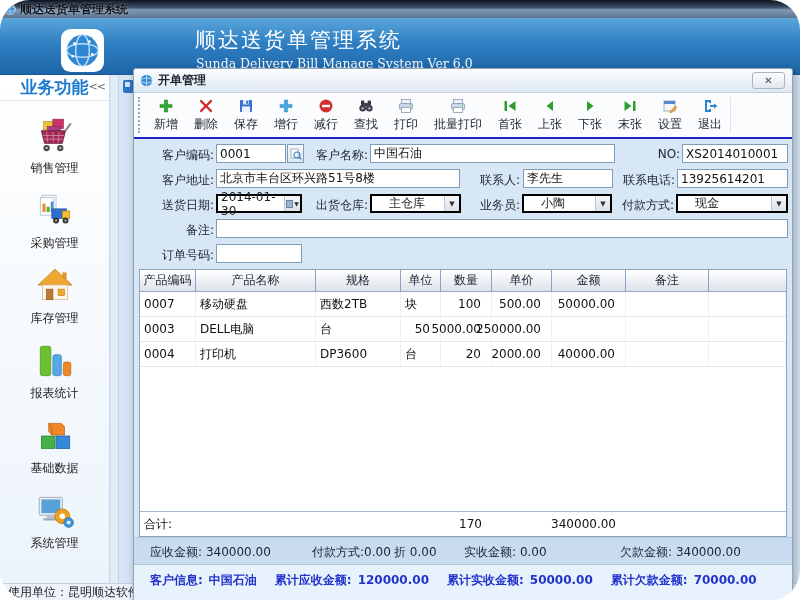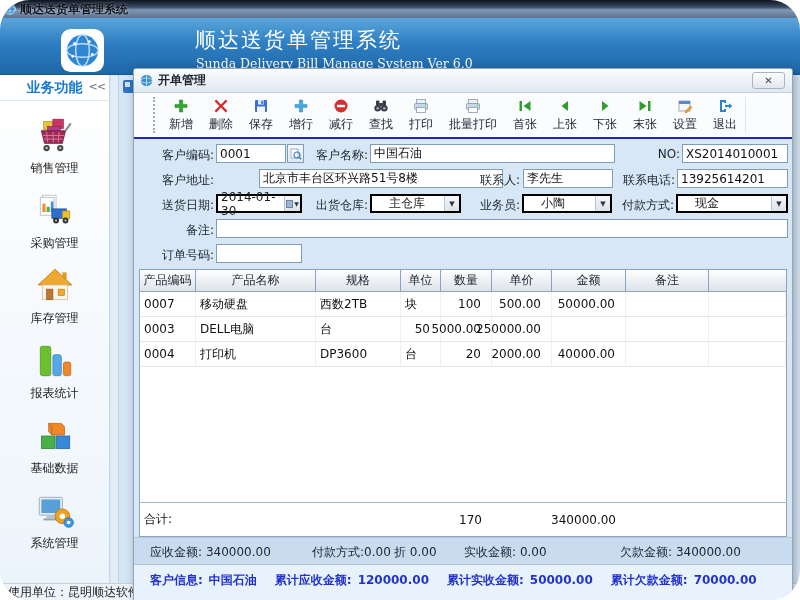--- a/index.html
+++ b/index.html
@@ -18,21 +18,21 @@
     border-bottom:1px solid #155a96; }
   .logo { position:absolute; left:60px; top:10px; width:45px; height:45px; }
   .app-title { position:absolute; left:195px; top:8px; color:#fff; font-size:21px; letter-spacing:2px; }
   .app-subtitle { position:absolute; left:196px; top:38px; color:#f2f8fd; font-size:12.5px; font-family:"DejaVu Serif","Liberation Serif",serif; }
 
   
   .sidebar { position:absolute; left:0; top:75px; width:110px; bottom:17px;
     background:linear-gradient(180deg,#ffffff,#ecf4fb); border-right:1px solid #c9d8e7; z-index:1; }
   .sb-head { height:26px; display:flex; align-items:center; justify-content:center; position:relative;
     border-bottom:1px solid #dde8f2; }
-  .sb-head-label { color:#1b7ad0; font-size:14px; font-weight:bold;font-family:Liberation Mono, monospace; }
+  .sb-head-label { color:#1b7ad0; font-size:17px; font-weight:bold;font-family:Liberation Mono, monospace; }
   .sb-collapse { position:absolute; right:4px; top:5px; color:#667; font-size:11px; cursor:pointer; letter-spacing:-1px; }
   .sb-items { display:flex; flex-direction:column; align-items:center; padding-top:8px; }
   .sb-item { display:flex; flex-direction:column; align-items:center; width:100%; padding:6px 0 7px; cursor:pointer; }
   .sb-item svg { width:42px; height:42px; }
   .sb-item-label { margin-top:3px; color:#222; }
 
   .splitter { position:absolute; left:111px; top:75px; width:8px; bottom:17px;
     background:#e2edf8; border-right:1px solid #c4d4e4; z-index:1; }
 
   .mdi-icon { position:absolute; left:123px; top:80px; width:13px; height:13px; background:#2f74c0;
@@ -48,21 +48,21 @@
     background:#d8e7f6; border:1px solid #92a4b8; border-radius:3px 3px 0 0; box-shadow:2px 3px 10px rgba(0,0,0,.3);
     display:flex; flex-direction:column; }
   .dlg-titlebar { height:24px; background:linear-gradient(180deg,#fbfdfe,#dfe8f1);
     border-bottom:1px solid #c4d0dc; border-radius:2px 2px 0 0; display:flex; align-items:center; padding-left:6px; gap:5px; position:relative; }
   .dlg-title { font-weight:bold; color:#1c2430; }
   .dlg-close { position:absolute; right:7px; top:3px; width:33px; height:17px;
     background:linear-gradient(180deg,#fdfdfd,#e2e7ee); border:1px solid #aab4c2; border-radius:3px;
     color:#3c4656; font-size:10px; display:flex; align-items:center; justify-content:center; cursor:pointer; }
 
   
-  .toolbar { height:44px; background:#fbfcfe; display:flex; align-items:stretch; padding-left:19px; }
+  .toolbar { height:44px; background:#fbfcfe; display:flex; align-items:stretch; padding-left:4px; }
   .grip { width:5px; margin:4px 3px 4px 0; border-left:2px dotted #9aaabc; }
   .tbtn { display:flex; flex-direction:column; align-items:center; justify-content:center; gap:2px;
     padding:0 8px; cursor:pointer; }
   .tbtn svg { width:16px; height:16px; }
   .tbtn .tlabel { color:#1c2430; }
   .tb-end { border-right:1px solid #dfe5ec; margin:4px 0; }
   .blue-line { height:2px; background:#2323c8; }
 
   
   .formarea { height:130px; padding-top:5px; position:relative; background:#d8e7f6; }
@@ -77,21 +77,21 @@
     font-size:7px; color:#333; background:linear-gradient(180deg,#f4f6f9,#dde3ea); border-left:1px solid #b9c6d4; }
   .lookup-btn { position:absolute; top:0; width:17px; height:19px; border:1px solid #7f9db9;
     background:linear-gradient(180deg,#f6f9fc,#dfe8f0); display:flex; align-items:center; justify-content:center; cursor:pointer; }
   .lookup-btn svg { width:12px; height:12px; }
 
   
   .r1-l1{left:6px;width:74px;} .r1-f1{left:82px;width:70px;}
   .r1-lk{left:153px;} .r1-l2{left:166px;width:68px;} .r1-f2{left:236px;width:245px;}
   .r1-l3{left:500px;width:46px;} .r1-f3{left:548px;width:106px;}
   
-  .r2-l1{left:6px;width:74px;} .r2-f1{left:82px;width:244px;margin-left:43px;}
+  .r2-l1{left:6px;width:74px;} .r2-f1{left:82px;width:244px;}
   .r2-l2{left:318px;width:68px;} .r2-f2{left:389px;width:90px;}
   .r2-l3{left:473px;width:68px;} .r2-f3{left:543px;width:111px;}
   
   .r3-l1{left:6px;width:74px;} .r3-f1{left:82px;width:86px;}
   .r3-l2{left:166px;width:68px;} .r3-f2{left:236px;width:91px;}
   .r3-l3{left:318px;width:68px;} .r3-f3{left:388px;width:90px;}
   .r3-l4{left:472px;width:68px;} .r3-f4{left:542px;width:112px;}
   
   .r4-l1{left:6px;width:74px;} .r4-f1{left:82px;width:86px;}
   .r5-l1{left:6px;width:74px;} .r5-f1{left:82px;width:572px;}
@@ -106,21 +106,21 @@
   
   .grid { margin:0 5px; height:268px; background:#fff; border:1px solid #8fa4bc; display:flex; flex-direction:column; }
   .tr { display:grid; grid-template-columns:56px 120px 85px 40px 51px 60px 74px 83px 1fr; }
   .thead { height:22px; background:linear-gradient(180deg,#ffffff,#dde3ea); border-bottom:1px solid #93a8c4; }
   .th { display:flex; align-items:center; justify-content:center; color:#1c2430; border-right:1px solid #89a2c8; }
   .th:last-child { border-right:none; }
   .tbody-row { height:25px; border-bottom:1px solid #e6e6e6; cursor:default; }
   .td { display:flex; align-items:center; padding-left:4px; border-right:1px solid #f0f0f0; color:#111; }
   .td.num { justify-content:flex-end; padding-right:10px; padding-left:0; }
   .tspacer { flex:1; }
-  .tfoot { height:34px; border-top:1px solid #a8b8cc; }
+  .tfoot { height:25px; border-top:1px solid #a8b8cc; }
   .tfoot .td { border-right:none; }
 
   
   .summary { height:27px; background:#c9dcef; position:relative; border-top:1px solid #b4c8dc; }
   .sitem { position:absolute; top:6px; white-space:nowrap; color:#1c2430; }
   .s1{left:16px;} .s2{left:178px;} .s3{left:260px;} .s4{left:330px;} .s5{left:486px;}
   .info { flex:1; background:#e8f2fc; border-top:1px solid #b0c4da; padding:7px 0 0 16px; color:#2233cc;
     font-weight:bold; white-space:nowrap; }
   .info span { margin-right:6px; }
   .info .gap { margin-right:18px; }

